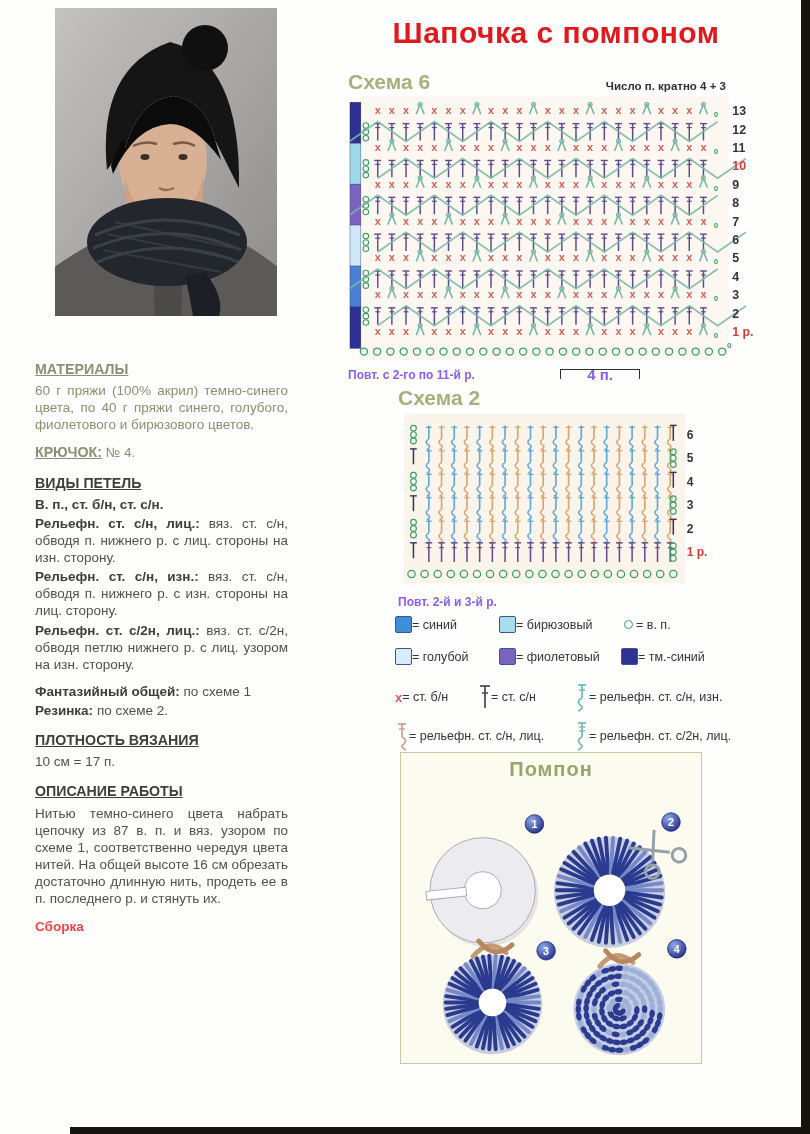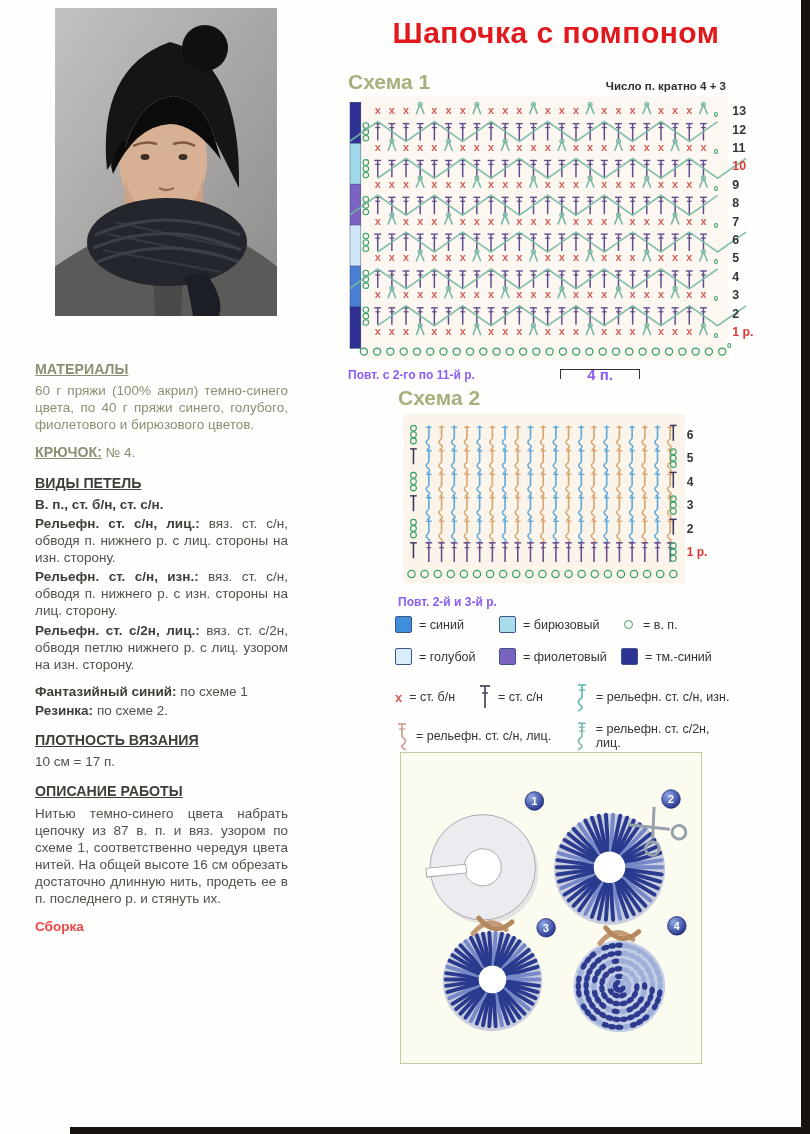--- a/index.html
+++ b/index.html
@@ -18,21 +18,21 @@
   .scheme-head{display:flex;justify-content:space-between;align-items:flex-end;height:24px}
   .scheme-label{font-size:21px;font-weight:bold;color:#a6b07c}
   .scheme-note-top{font-size:11.5px;font-weight:bold;color:#2f2f38;padding:0 34px 2px 0}
   .scheme-foot{position:relative;font-size:12px;font-weight:bold;color:#8b5cf6;height:20px;margin-top:2px}
   .bracket{position:absolute;left:212px;top:1px;width:80px;height:10px;text-align:center;
            border-left:1.4px solid #2f2f38;border-right:1.4px solid #2f2f38;border-top:1.4px solid #2f2f38}
   .bracket span{position:relative;top:-4px;font-size:15px;padding:0 3px}
 
   .legend{position:absolute;left:395px;top:616px;width:340px;font-size:12.5px;color:#33333a}
   .lg-colors{display:grid;grid-template-columns:104px 122px auto;row-gap:15px;align-items:center}
-  .lg-item{display:flex;align-items:center;gap:7px}
+  .lg-item{display:flex;align-items:center;gap:0}
   .swatch{width:17px;height:17px;border:1px solid #40548c;border-radius:2px;flex:none}
   .chain-glyph{width:9px;height:9px;border:1.7px solid #3aa06a;border-radius:50%;flex:none;margin:0 3px}
   .lg-symrow1{display:grid;grid-template-columns:84px 96px auto;margin-top:17px;align-items:center}
   .lg-symrow2{display:grid;grid-template-columns:180px auto;margin-top:9px;align-items:center}
   .x-glyph{font-weight:bold;font-size:13px;color:#cf5f57}
 
   .pompom-box{position:absolute;left:400px;top:752px;width:302px;height:312px;background:#fcfbf0;
               border:1.5px solid #c3caa2;padding-top:5px}
   .pompom-title{text-align:center;font-size:20px;font-weight:bold;color:#98a668;letter-spacing:1px}
   .pompom-box svg{display:block;margin:2px auto 0}
@@ -79,21 +79,21 @@
       <path d="M40,227 q70,-30 145,0 M38,240 q74,-30 148,2 M42,254 q70,-28 142,0" stroke="#454c56" stroke-width="3" fill="none" opacity="0.7"></path>
       <path d="M52,226 l120,24 M60,214 l118,26 M48,242 l118,22" stroke="#39404a" stroke-width="2" opacity="0.8"></path>
       <path d="M150,264 q20,26 14,44 l-26,0 q-4,-24 -8,-40 Z" fill="#1b1e24"></path>
     </svg>
   </div>
 
   <h1 class="title" style="color: rgb(224, 25, 31);">Шапочка с помпоном</h1>
 
   <div class="scheme1">
     <div class="scheme-head">
-      <span class="scheme-label">Схема 1</span>
+      <span class="scheme-label">Схема 6</span>
       <span class="scheme-note-top">Число п. кратно 4 + 3</span>
     </div>
     <svg id="scheme1-svg" width="412" height="268" viewBox="0 0 416 270">
         <rect x="14" y="2" width="370" height="266" fill="#fdf7f1"></rect>
         <rect x="2" y="8" width="11" height="41.833333333333336" fill="#2e3192" stroke="#2a3060" stroke-width="0.4"></rect>
         <rect x="2" y="49.333333333333336" width="11" height="41.833333333333336" fill="#9fd8e8" stroke="#2a3060" stroke-width="0.4"></rect>
         <rect x="2" y="90.66666666666667" width="11" height="41.833333333333336" fill="#7a63c1" stroke="#2a3060" stroke-width="0.4"></rect>
         <rect x="2" y="132" width="11" height="41.833333333333336" fill="#cfe7f8" stroke="#2a3060" stroke-width="0.4"></rect>
         <rect x="2" y="173.33333333333334" width="11" height="41.833333333333336" fill="#4a7fd4" stroke="#2a3060" stroke-width="0.4"></rect>
         <rect x="2" y="214.66666666666669" width="11" height="41.833333333333336" fill="#2e3192" stroke="#2a3060" stroke-width="0.4"></rect>
@@ -1315,20 +1315,21 @@
           <line x1="4" y1="6" x2="10" y2="6" stroke="#7cb8ae" stroke-width="1.3"></line>
           <line x1="4" y1="10" x2="10" y2="10" stroke="#7cb8ae" stroke-width="1.3"></line>
           <path d="M7,16 q-6,3 -2,7 q5,3 -2,6" stroke="#7cb8ae" stroke-width="1.7" fill="none"></path>
         </svg>
         <span>= рельефн. ст. с/2н, лиц.</span>
       </div>
     </div>
   </div>
 
   <div class="pompom-box">
+    <div class="pompom-title">Помпон</div>
     <svg id="pompom-svg" width="290" height="278" viewBox="0 0 290 285">
         <defs>
           <radialGradient id="badgeG" cx="35%" cy="30%" r="80%">
             <stop offset="0%" stop-color="#8fa8e8"></stop>
             <stop offset="100%" stop-color="#1e2a85"></stop>
           </radialGradient>
         </defs>
         <circle cx="78" cy="114" r="54" fill="#d2d2d8" opacity="0.55"></circle>
         <path d="M 21,110 A54,54 0 1 0 129,110 A54,54 0 0 0 21,110 Z" fill="#ececf0" stroke="#a8a8b0" stroke-width="1"></path>
         <circle cx="75" cy="110" r="19" fill="#ffffff" stroke="#a8a8b0" stroke-width="1"></circle>
@@ -1573,21 +1574,21 @@
     <p class="sec-olive">60 г пряжи (100% акрил) темно-синего цвета, по 40 г пряжи синего, голубого, фиолетового и бирюзового цветов.</p>
     <p class="sec-olive" style="margin-top:10px">
       <b class="head h-olive" style="margin:0">КРЮЧОК:</b>
       <span>№ 4.</span>
     </p>
     <div class="head h-dark">ВИДЫ ПЕТЕЛЬ</div>
     <p class="sec-dark"><b>В. п., ст. б/н, ст. с/н.</b></p>
     <p class="sec-dark"><b>Рельефн. ст. с/н, лиц.:</b> <span>вяз. ст. с/н, обводя п. нижнего р. с лиц. стороны на изн. сторону.</span></p>
     <p class="sec-dark"><b>Рельефн. ст. с/н, изн.:</b> <span>вяз. ст. с/н, обводя п. нижнего р. с изн. стороны на лиц. сторону.</span></p>
     <p class="sec-dark"><b>Рельефн. ст. с/2н, лиц.:</b> <span>вяз. ст. с/2н, обводя петлю нижнего р. с лиц. узором на изн. сторону.</span></p>
-    <p class="sec-dark" style="margin-top:10px"><b>Фантазийный синий:</b> <span>по схеме 1</span></p>
+    <p class="sec-dark" style="margin-top:10px"><b>Фантазийный общей:</b> <span>по схеме 1</span></p>
     <p class="sec-dark"><b>Резинка:</b> <span>по схеме 2.</span></p>
     <div class="head h-dark">ПЛОТНОСТЬ ВЯЗАНИЯ</div>
     <p class="sec-dark">10 см = 17 п.</p>
     <div class="head h-dark">ОПИСАНИЕ РАБОТЫ</div>
     <p class="sec-dark">Нитью темно-синего цвета набрать цепочку из 87 в. п. и вяз. узором по схеме 1, соответственно чередуя цвета нитей. На общей высоте 16 см обрезать достаточно длинную нить, продеть ее в п. последнего р. и стянуть их.</p>
     <div class="subhead">Сборка</div>
   </div>
 </div>
 
 </body></html>

